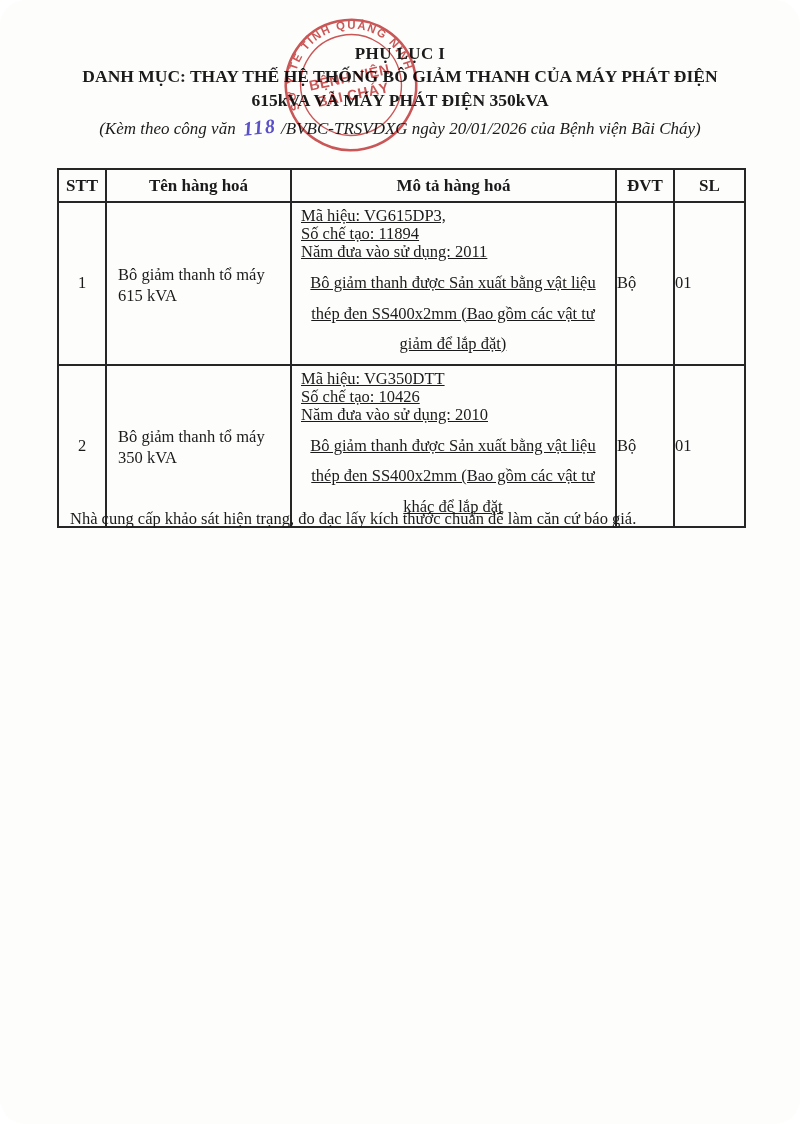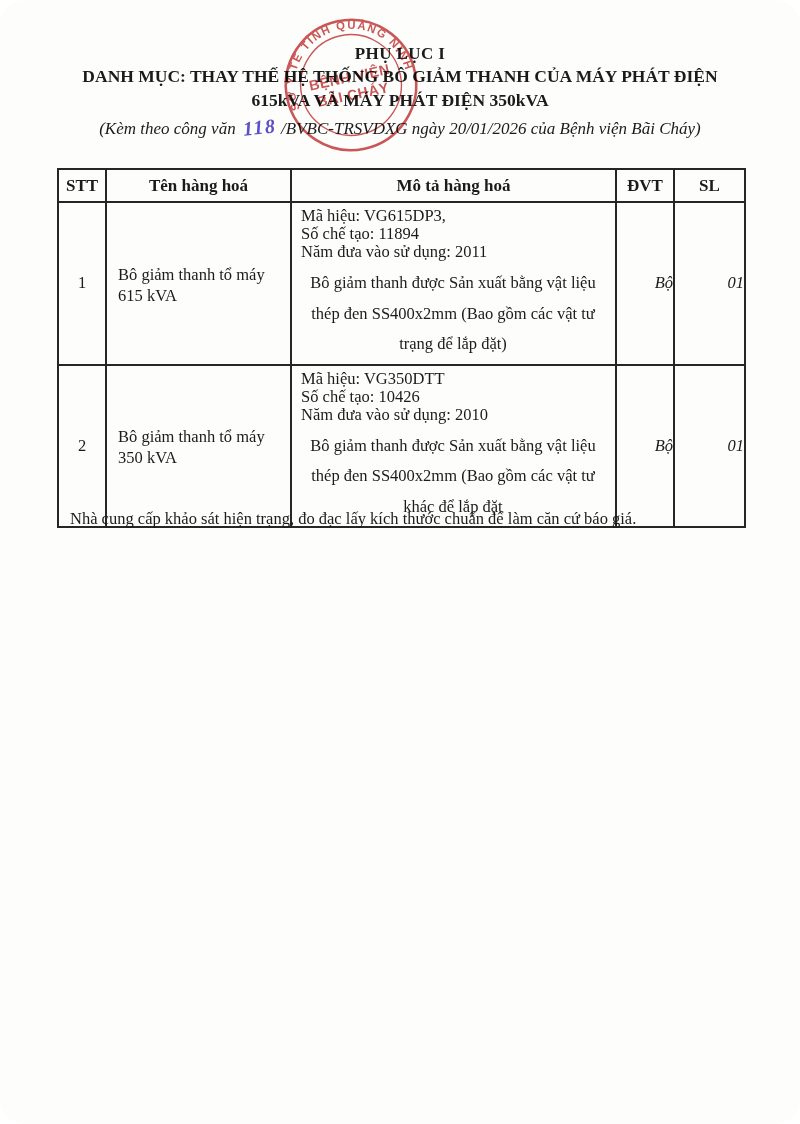--- a/index.html
+++ b/index.html
@@ -26,22 +26,22 @@
   }
   table.items {
     position:absolute; left:57px; top:168px; width:687px;
     border-collapse:collapse; table-layout:fixed;
   }
   table.items th, table.items td { border:2px solid #262626; }
   table.items th { font-size:17px; font-weight:bold; height:33px; text-align:center; }
   table.items td { font-size:16.5px; vertical-align:middle; }
   td.c-stt { text-align:center; height:150px; }
   td.c-name { padding:3px 8px 0 11px; line-height:21px; }
-  td.c-desc { padding:4px 10px 4px 9px; vertical-align:top; }
-  td.c-dvt, td.c-sl { text-align:right;font-style:italic; }
+  td.c-desc { padding:4px 10px 4px 9px; vertical-align:top;text-decoration:underline; }
+  td.c-dvt, td.c-sl { text-align:left; }
   .tight div { line-height:18px; }
   .loose { margin-top:7px;text-align:center; }
   .loose div { line-height:30.5px; }
   .note { position:absolute; left:70px; top:509px; font-size:16.5px; }
 </style>
 </head>
 <body>
 
 <div class="page">
 
@@ -88,21 +88,21 @@
         <td class="c-name">Bô giảm thanh tổ máy 615 kVA</td>
         <td class="c-desc">
           <div class="tight">
             <div>Mã hiệu: VG615DP3,</div>
             <div>Số chế tạo: 11894</div>
             <div>Năm đưa vào sử dụng: 2011</div>
           </div>
           <div class="loose">
             <div>Bô giảm thanh được Sản xuất bằng vật liệu</div>
             <div>thép đen SS400x2mm (Bao gồm các vật tư</div>
-            <div>trạng để lắp đặt)</div>
+            <div>giảm để lắp đặt)</div>
           </div>
         </td>
         <td class="c-dvt">Bộ</td>
         <td class="c-sl">01</td>
       </tr>
       <tr>
         <td class="c-stt">2</td>
         <td class="c-name">Bô giảm thanh tổ máy 350 kVA</td>
         <td class="c-desc">
           <div class="tight">

